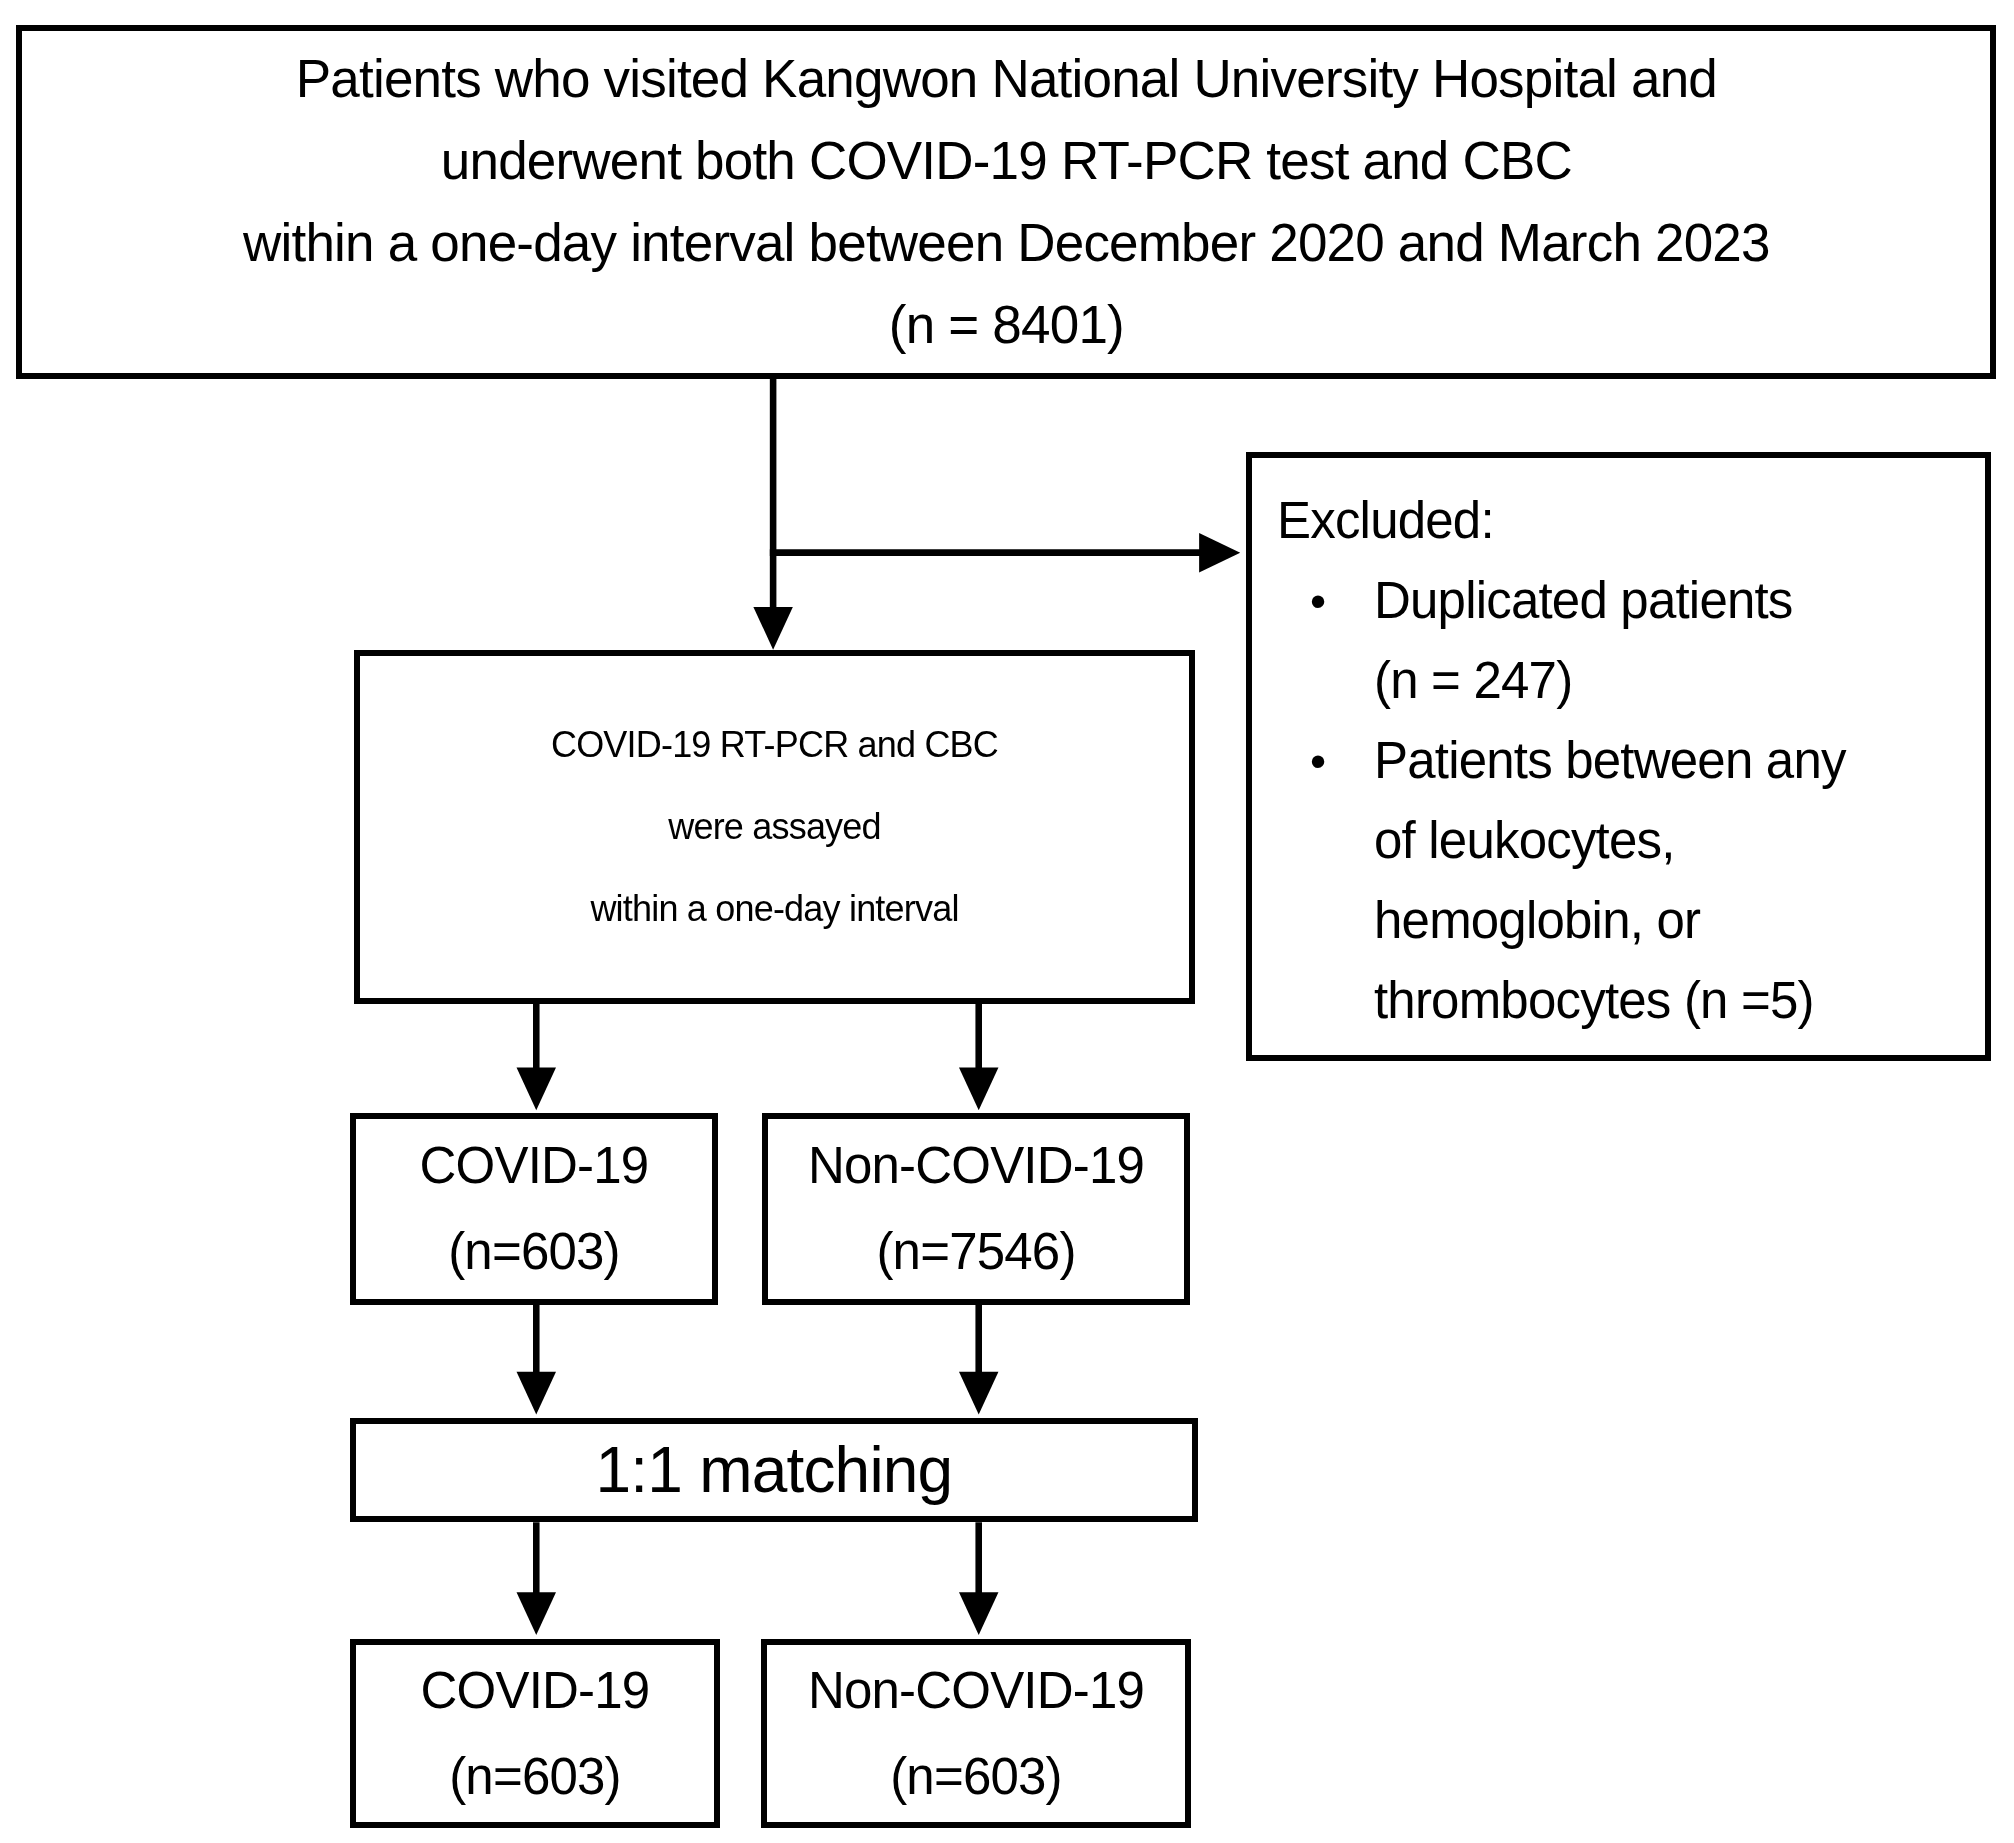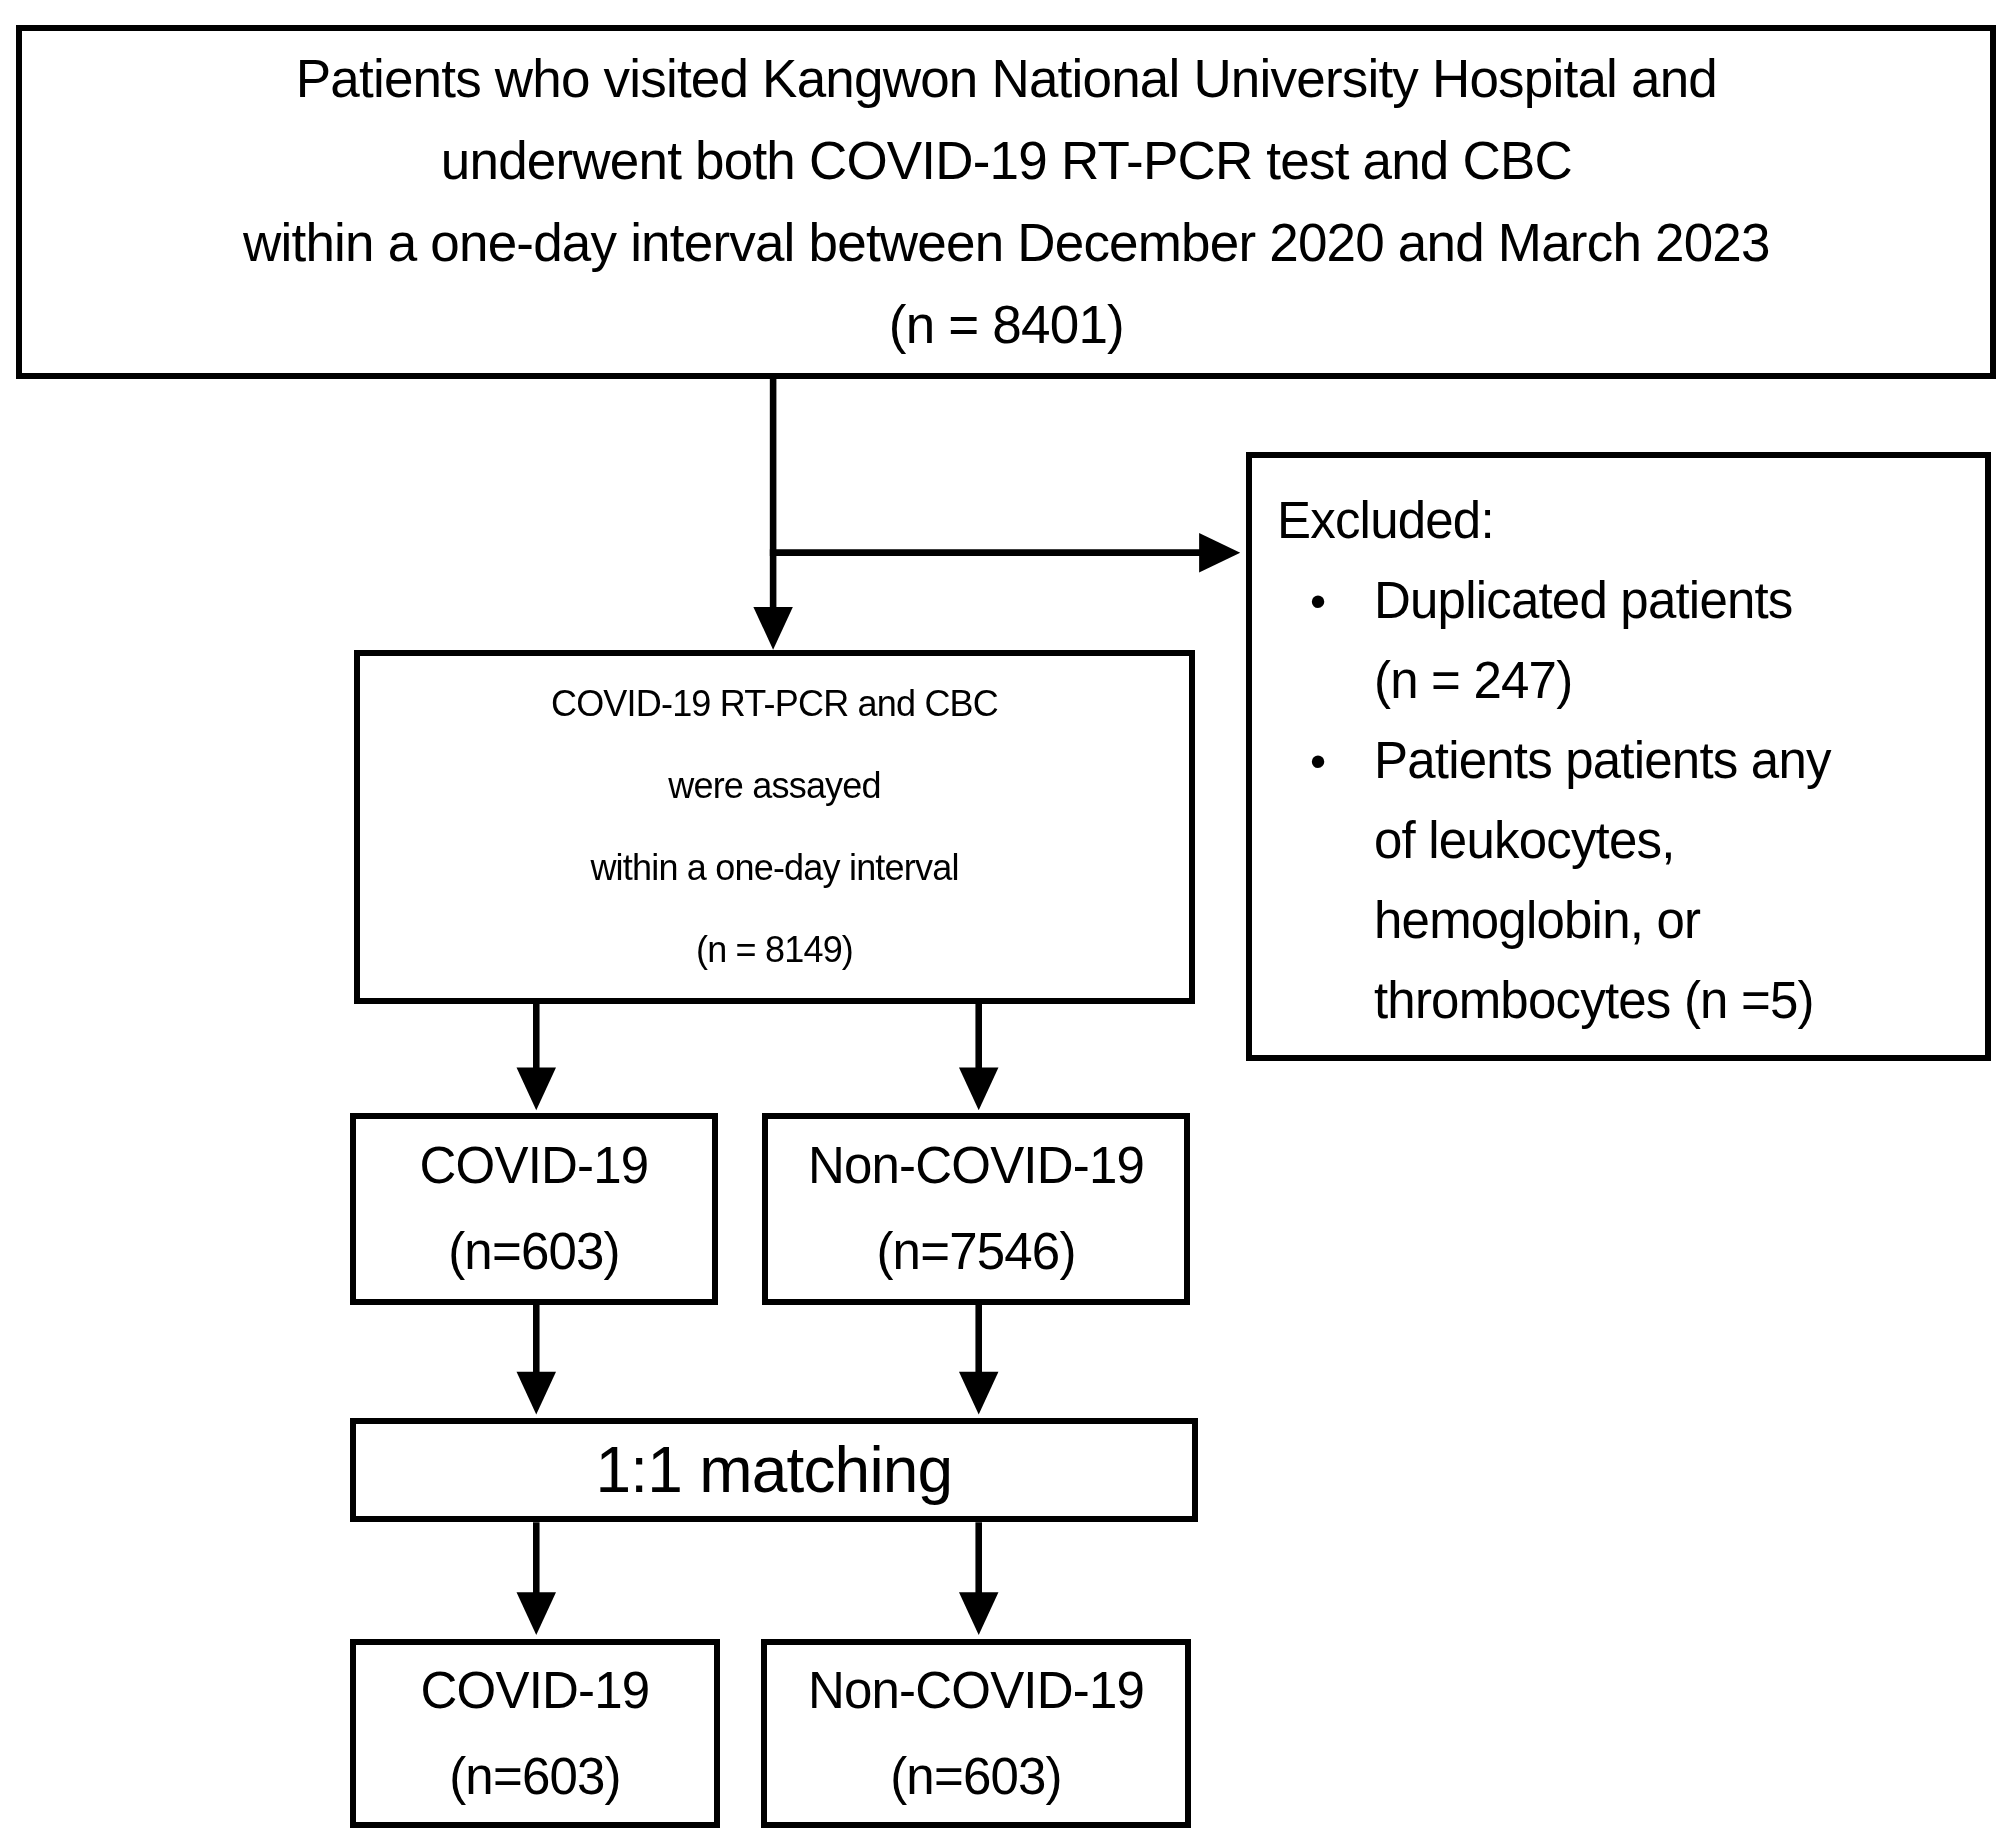--- a/index.html
+++ b/index.html
@@ -134,33 +134,32 @@
     <div class="ex-item">
       <span class="ex-bullet">•</span>
       <span class="ex-text">
         <span class="line">Duplicated patients</span>
         <span class="line">(n = 247)</span>
       </span>
     </div>
     <div class="ex-item">
       <span class="ex-bullet">•</span>
       <span class="ex-text">
-        <span class="line">Patients patients any</span>
+        <span class="line">Patients between any</span>
         <span class="line">of leukocytes,</span>
         <span class="line">hemoglobin, or</span>
         <span class="line">thrombocytes (n =5)</span>
       </span>
     </div>
   </div>
 
   <div class="box box-b">
     <span class="line">COVID-19 RT-PCR and CBC</span>
     <span class="line">were assayed</span>
     <span class="line">within a one-day interval</span>
-    <span class="line">(n = 8149)</span>
   </div>
 
   <div class="box box-c">
     <span class="line">COVID-19</span>
     <span class="line">(n=603)</span>
   </div>
 
   <div class="box box-d">
     <span class="line">Non-COVID-19</span>
     <span class="line">(n=7546)</span>

